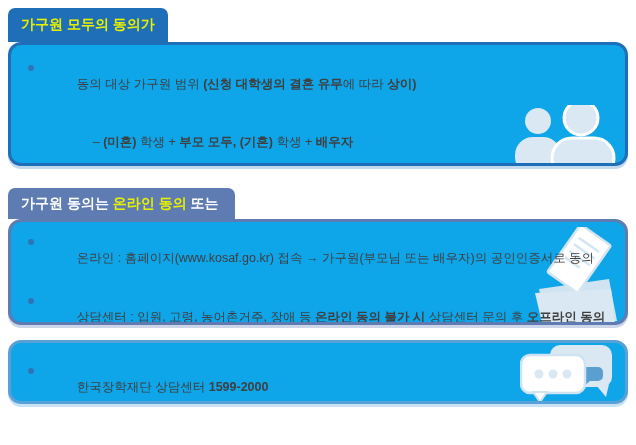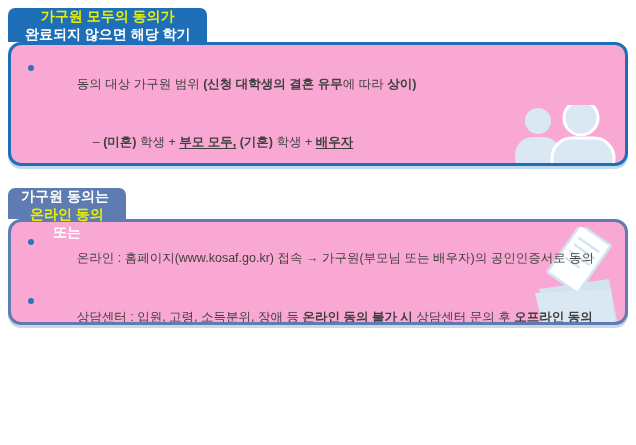--- a/index.html
+++ b/index.html
@@ -9,60 +9,59 @@
     -webkit-font-smoothing:antialiased;
   }
   .page{box-sizing:border-box;width:636px;height:445px;padding:8px 8px 0 8px;}
   .sec{position:relative;}
   .sec1{--ac:#1e6fb8;--sh:#c2daee;margin-bottom:22px;}
   .sec2{--ac:#5e7cb2;--sh:#ccd6e8;margin-bottom:15px;}
   .sec3{--ac:#58a1d6;--sh:#c9e3f4;margin-bottom:0;}
   .tab{
     display:inline-flex;align-items:center;position:relative;z-index:2;
     background:var(--ac);color:#fff;font-weight:bold;font-size:14px;
-    border-radius:7px 7px 0 0;padding:0 13px;vertical-align:bottom;flex-direction:column;
+    border-radius:7px 7px 0 0;padding:0 13px;vertical-align:bottom;
   }
   .tab span{white-space:pre;}
   .sec1 .tab{height:34px;}
   .sec2 .tab{height:31px;}
   .sec3 .tab{height:29px;}
   .yw{color:#e9f000;}
   .box{
-    box-sizing:border-box;position:relative;overflow:hidden;background:#f9a8d4;
+    box-sizing:border-box;position:relative;overflow:hidden;background:#0ea5e9;
     border:3px solid var(--ac);border-radius:13px;
     box-shadow:0 3px 0 var(--sh);
   }
   .sec1 .box{height:124px;}
   .sec2 .box{height:106px;}
   .sec3 .box{height:64px;}
   .content{position:relative;z-index:1;}
   .sec1 .content{padding:15px 14px 0 16px;}
   .sec2 .content{padding:12px 19px 0 16px;}
   .sec3 .content{padding:20px 14px 0 16px;}
   .line{position:relative;padding-left:15px;font-size:12.5px;color:#3f3f3f;line-height:1.3;white-space:pre-wrap;}
   .dot{position:absolute;left:1px;top:5px;width:6px;height:6px;border-radius:50%;background:#2e74b6;}
   .b{font-weight:bold;}
-  .u{text-decoration:underline;text-underline-offset:2px;}
+  .u{text-underline-offset:2px;}
   .sub{margin:9px 0 0 31px;font-size:12.5px;color:#3f3f3f;line-height:1.3;white-space:pre-wrap;}
   .mt10{margin-top:10px;}
   .icon{position:absolute;z-index:0;}
   .icon-people{right:6px;bottom:-4px;}
   .icon-docs{right:4px;top:5px;}
   .icon-chat{right:5px;bottom:-4px;}
   .phone{font-weight:bold;}
 </style>
 </head>
 <body>
 
 <div class="page">
 
   <div class="sec sec1">
     <div class="tab">
       <span class="yw">가구원 모두의 동의가</span>
-        <span> 완료되지 않으면 해당 학기 </span>
     </div>
     <div class="box">
       <svg class="icon icon-people" width="108" height="62" viewBox="0 0 108 62" aria-hidden="true">
         <circle cx="27" cy="16" r="13" fill="#d9e8f2"></circle>
         <rect x="4" y="32" width="46" height="38" rx="18" fill="#d9e8f2"></rect>
         <circle cx="70" cy="13" r="17" fill="#d9e8f2" stroke="#ffffff" stroke-width="3"></circle>
         <rect x="41" y="33" width="62" height="40" rx="20" fill="#d9e8f2" stroke="#ffffff" stroke-width="3"></rect>
       </svg>
       <div class="content">
         <div class="line">
@@ -92,23 +91,40 @@
           <line x1="34" y1="30" x2="59" y2="30" stroke="#d3e5f1" stroke-width="2.5"></line>
           <line x1="34" y1="38" x2="52" y2="38" stroke="#d3e5f1" stroke-width="2.5"></line>
         </g>
         <polygon points="4,66 80,62 84,98 12,100" fill="#d9e8f2"></polygon>
       </svg>
       <div class="content">
         <div class="line">
           <span class="dot"></span><span>온라인 : 홈페이지(www.kosaf.go.kr) 접속 → 가구원(부모님 또는 배우자)의 공인인증서로 동의</span>
         </div>
         <div class="line mt10">
-          <span class="dot"></span><span class="u">상담센터</span><span> : 입원, 고령, 소득분위, 장애 등 </span><span class="b">온라인 동의 불가 시</span><span> 상담센터 문의 후 </span><span class="b">오프라인 동의 진행</span>
+          <span class="dot"></span><span class="u">상담센터</span><span> : 입원, 고령, 농어촌거주, 장애 등 </span><span class="b">온라인 동의 불가 시</span><span> 상담센터 문의 후 </span><span class="b">오프라인 동의 진행</span>
         </div>
 
       </div>
     </div>
   </div>
 
   <div class="sec sec3">
+    <div class="box">
+      <svg class="icon icon-chat" width="100" height="60" viewBox="0 0 100 60" aria-hidden="true">
+        <rect x="30" y="0" width="62" height="42" rx="10" fill="#d9e8f2"></rect>
+        <path d="M76,40 l10,12 l3,-13 z" fill="#d9e8f2"></path>
+        <path d="M64,22 h14 a5,5 0 0 1 5,5 v4 a5,5 0 0 1 -5,5 h-8 l-6,5 v-14 a5,5 0 0 1 0,-5 z" fill="#5a9fd0"></path>
+        <rect x="1" y="10" width="64" height="38" rx="9" fill="#ffffff" stroke="#cfe3f0" stroke-width="2.5"></rect>
+        <path d="M13,47 l7,10 l7,-10 z" fill="#ffffff" stroke="#cfe3f0" stroke-width="2"></path>
+        <circle cx="19" cy="29" r="4.5" fill="#d9e8f2"></circle>
+        <circle cx="33" cy="29" r="4.5" fill="#d9e8f2"></circle>
+        <circle cx="47" cy="29" r="4.5" fill="#d9e8f2"></circle>
+      </svg>
+      <div class="content">
+        <div class="line">
+          <span class="dot"></span><span>한국장학재단 상담센터 </span><span class="phone">1599-2000</span>
+        </div>
+      </div>
+    </div>
   </div>
 
 </div>
 
 </body></html>

